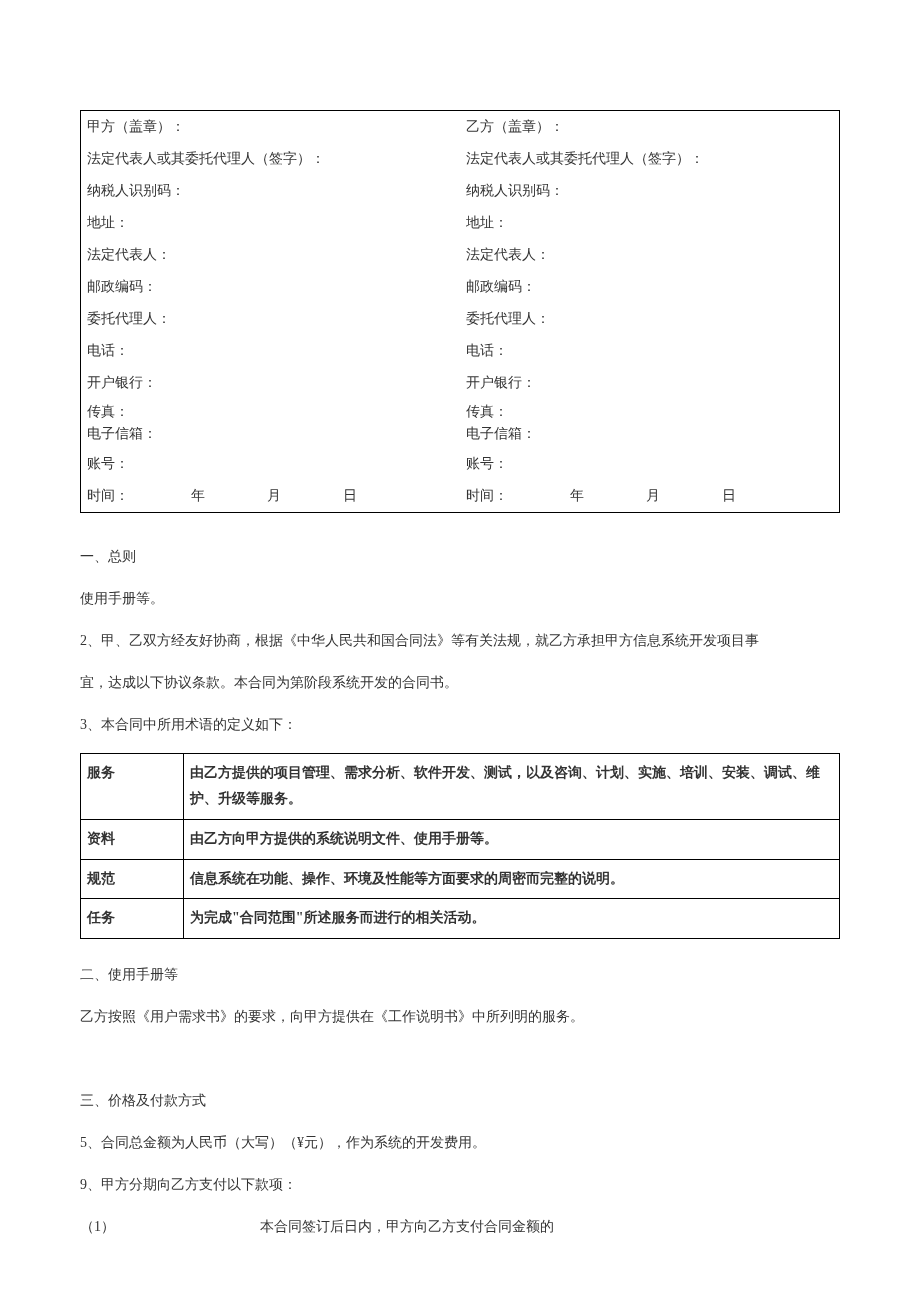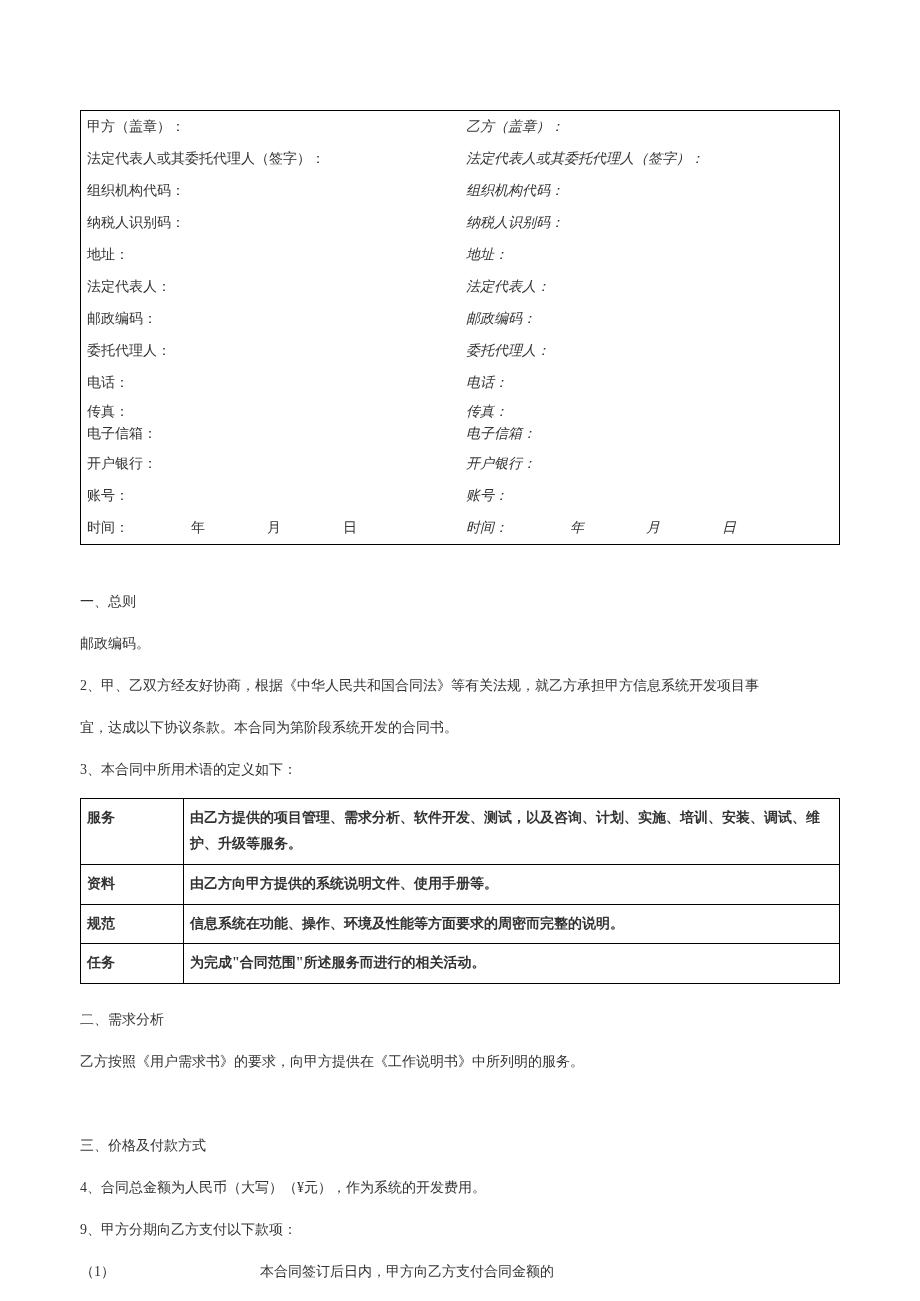--- a/index.html
+++ b/index.html
@@ -13,35 +13,34 @@
   }
   .page {
     width: 760px;
     margin: 0 auto;
     padding: 110px 0 60px 0;
   }
   .party-table {
     width: 100%;
     border-collapse: collapse;
     border: 1px solid #000;
-    margin-bottom: 43px;
+    margin-bottom: 30px;
   }
   .party-table td {
     vertical-align: top;
     padding: 2px 6px;
     font-size: 14px;
     line-height: 2.0;
   }
   .party-table tr td:first-child {
     width: 50%;
     border-right: none;
   }
   .party-table tr td:last-child {
     width: 50%;
-    font-style: italic;
   }
   .date-row span {
     display: inline-block;
   }
   .date-gap { width: 62px; }
   
   .body-text p {
     margin: 0 0 14px 0;
     line-height: 2.0;
     font-size: 14px;
@@ -77,24 +76,20 @@
     <tbody>
         <tr>
       <td>甲方（盖章）：</td>
       <td>乙方（盖章）：</td>
     </tr>
     <tr>
       <td>法定代表人或其委托代理人（签字）：</td>
       <td>法定代表人或其委托代理人（签字）：</td>
     </tr>
     <tr>
-      <td>组织机构代码：</td>
-      <td>组织机构代码：</td>
-    </tr>
-    <tr>
       <td>纳税人识别码：</td>
       <td>纳税人识别码：</td>
     </tr>
     <tr>
       <td>地址：</td>
       <td>地址：</td>
     </tr>
     <tr>
       <td>法定代表人：</td>
       <td>法定代表人：</td>
@@ -105,51 +100,51 @@
     </tr>
     <tr>
       <td>委托代理人：</td>
       <td>委托代理人：</td>
     </tr>
     <tr>
       <td>电话：</td>
       <td>电话：</td>
     </tr>
     <tr>
+      <td>开户银行：</td>
+      <td>开户银行：</td>
+    </tr>
+    <tr>
       <td style="line-height:1.6;">
         <div>传真：</div>
         <div>电子信箱：</div>
       </td>
       <td style="line-height:1.6;">
         <div>传真：</div>
         <div>电子信箱：</div>
       </td>
-    </tr>
-    <tr>
-      <td>开户银行：</td>
-      <td>开户银行：</td>
     </tr>
     <tr>
       <td>账号：</td>
       <td>账号：</td>
     </tr>
     <tr>
       <td class="date-row">
         <span>时间：</span><span class="date-gap"></span><span>年</span><span class="date-gap"></span><span>月</span><span class="date-gap"></span><span>日</span>
       </td>
       <td class="date-row">
         <span>时间：</span><span class="date-gap"></span><span>年</span><span class="date-gap"></span><span>月</span><span class="date-gap"></span><span>日</span>
       </td>
     </tr>
   </tbody>
     </table>
 
   <div class="body-text">
     <p>一、总则</p>
-    <p>邮政编码。</p>
+    <p>使用手册等。</p>
     <p>2、甲、乙双方经友好协商，根据《中华人民共和国合同法》等有关法规，就乙方承担甲方信息系统开发项目事</p>
     <p>宜，达成以下协议条款。本合同为第阶段系统开发的合同书。</p>
     <p>3、本合同中所用术语的定义如下：</p>
   </div>
 
   <table class="terms-table">
     <tbody>
         <tr>
       <td class="term-name">服务</td>
       <td>由乙方提供的项目管理、需求分析、软件开发、测试，以及咨询、计划、实施、培训、安装、调试、维护、升级等服务。</td>
@@ -163,24 +158,24 @@
       <td>信息系统在功能、操作、环境及性能等方面要求的周密而完整的说明。</td>
     </tr>
     <tr>
       <td class="term-name">任务</td>
       <td>为完成"合同范围"所述服务而进行的相关活动。</td>
     </tr>
   </tbody>
     </table>
 
   <div class="body-text">
-    <p>二、需求分析</p>
+    <p>二、使用手册等</p>
     <p>乙方按照《用户需求书》的要求，向甲方提供在《工作说明书》中所列明的服务。</p>
     <p>&nbsp;</p>
     <p>三、价格及付款方式</p>
-    <p>4、合同总金额为人民币（大写）（¥元），作为系统的开发费用。</p>
+    <p>5、合同总金额为人民币（大写）（¥元），作为系统的开发费用。</p>
     <p>9、甲方分期向乙方支付以下款项：</p>
     <p class="payment-item">
       <span class="pay-num">（1）</span><span>本合同签订后日内，甲方向乙方支付合同金额的</span>
     </p>
   </div>
 
 </div>
 
 </body></html>

